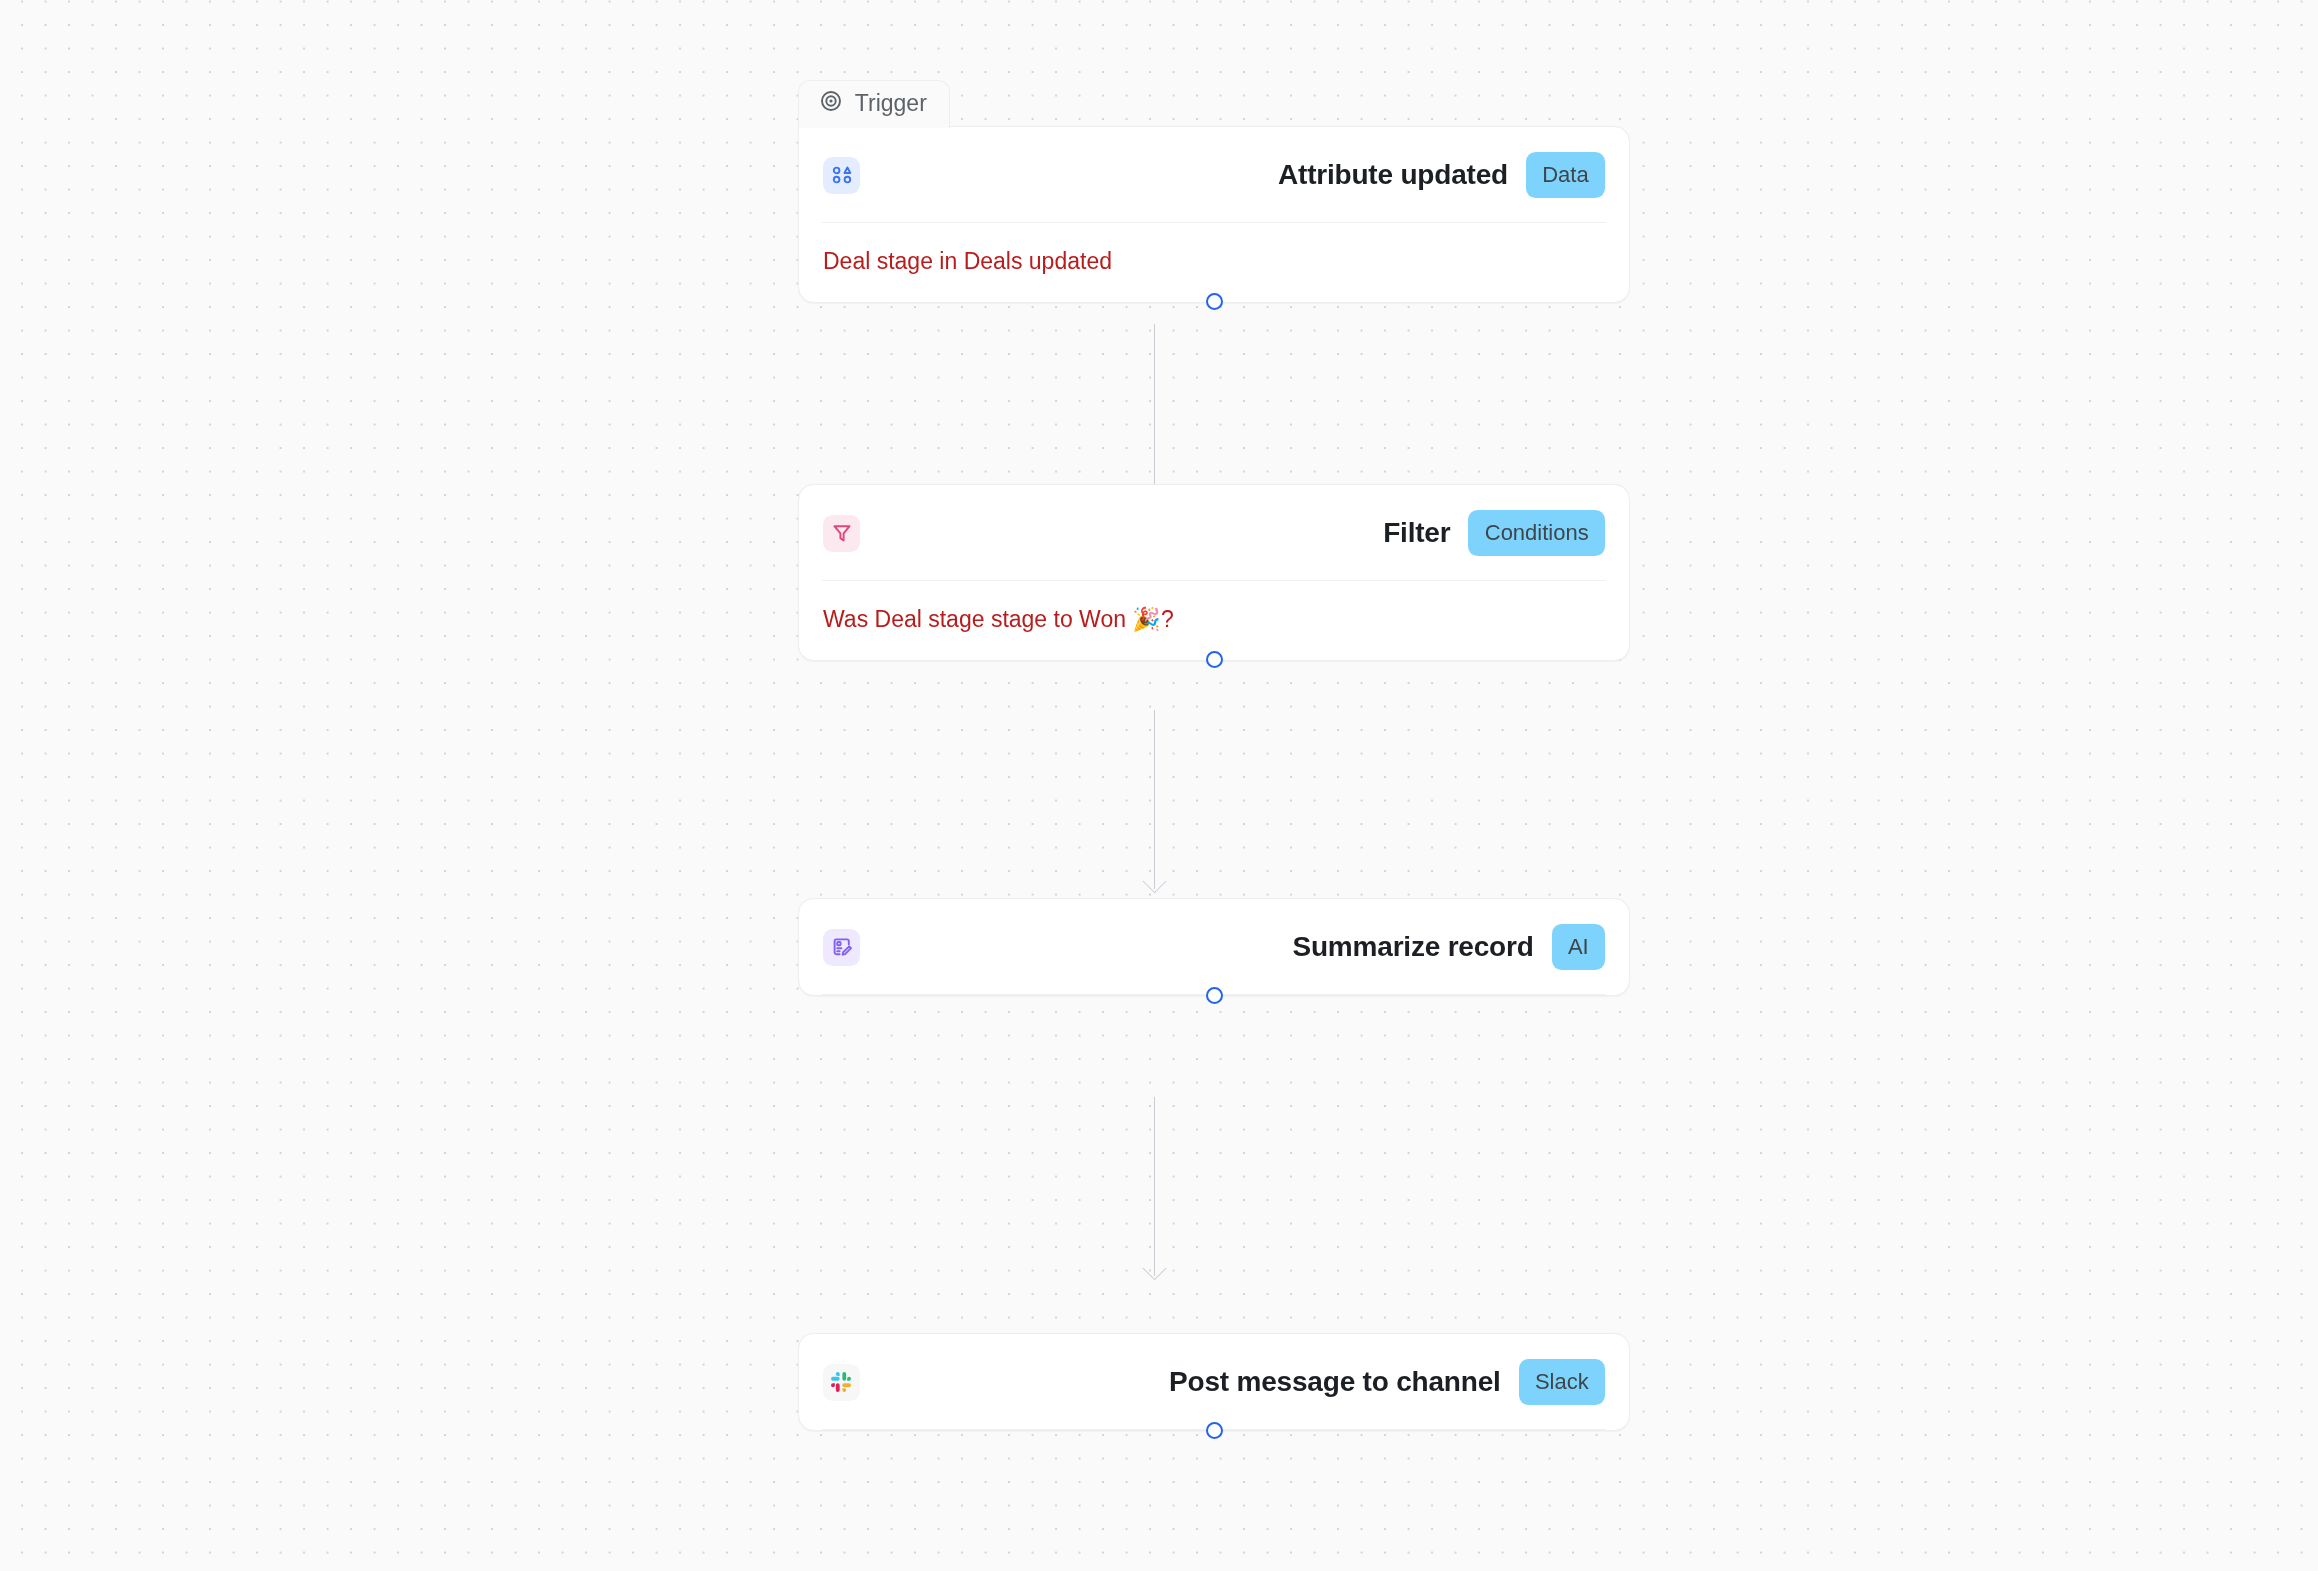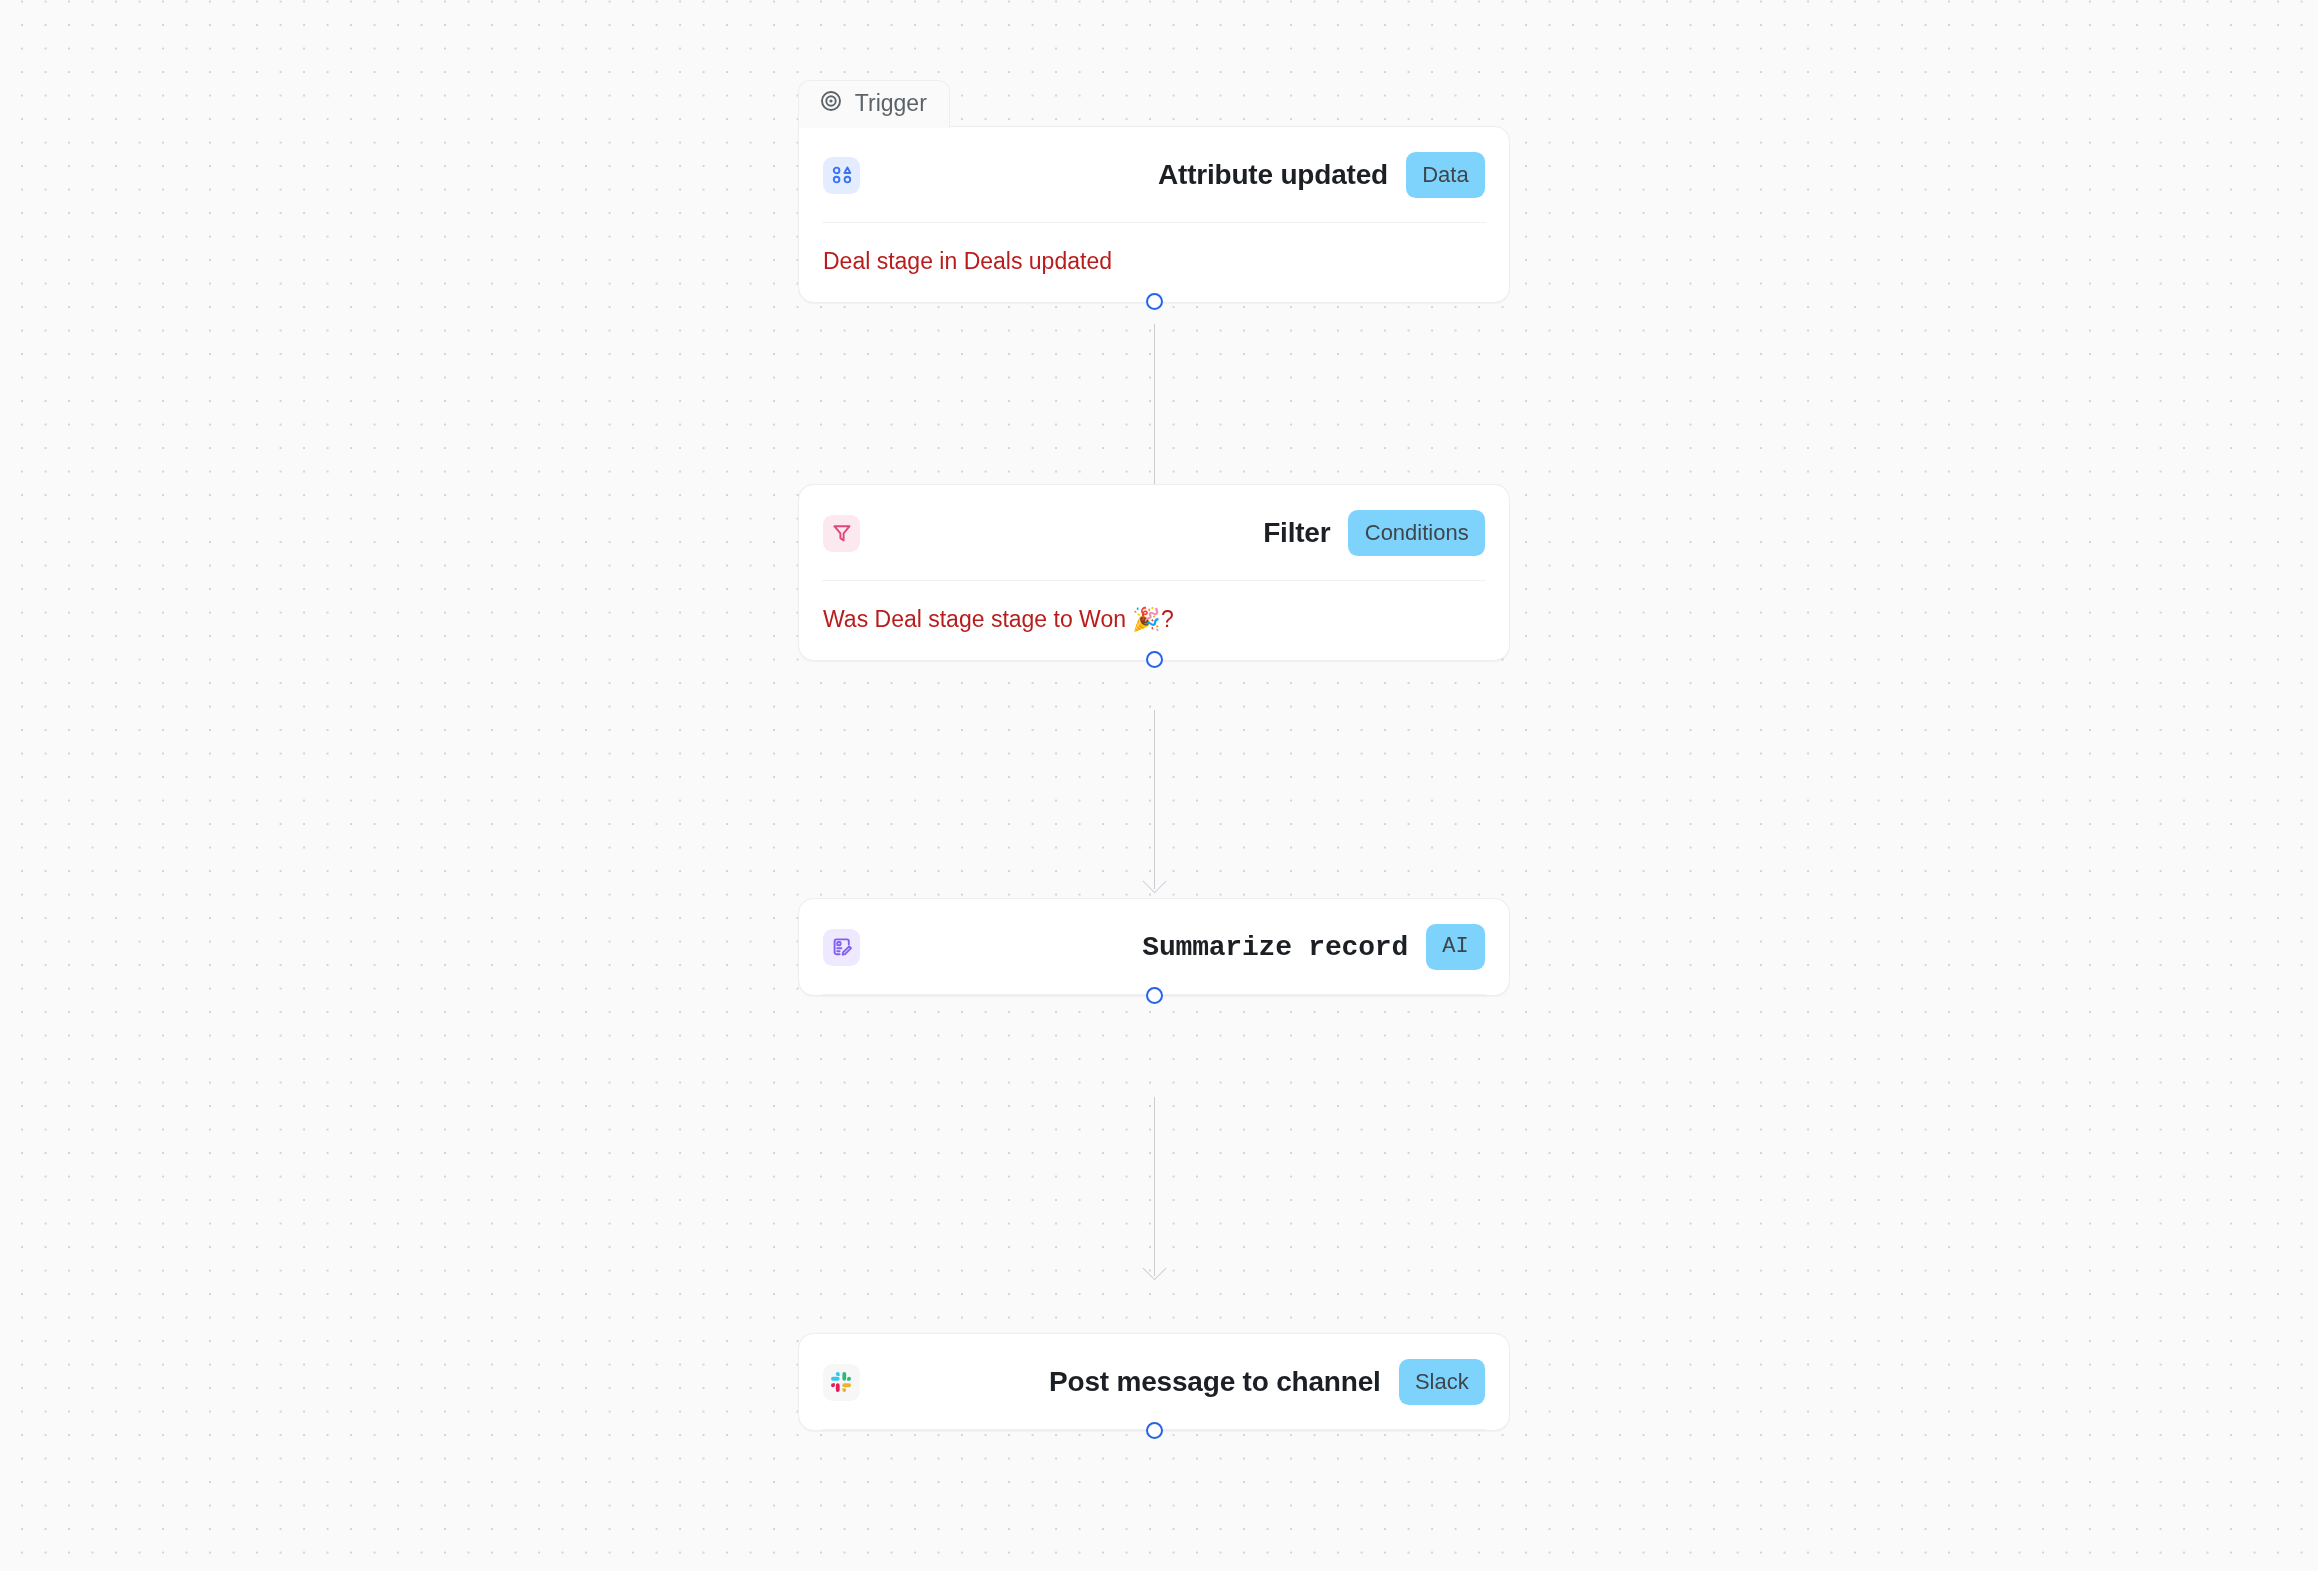--- a/index.html
+++ b/index.html
@@ -21,21 +21,21 @@
 
   #canvas {
     position: absolute;
     inset: 0;
   }
 
   
   .node {
     position: absolute;
     left: 798px;
-    width: 712px;
+    width: 832px;
     background: #ffffff;
     border: 1.2px solid #eceef0;
     border-radius: 15.7px;
     box-sizing: border-box;
     box-shadow: 0 0.6px 1.2px rgba(16,24,40,.04);
   }
   .node.has-tab {
     border-top-left-radius: 0;
   }
 
@@ -203,21 +203,21 @@
       <span class="node-title">Filter</span>
       <span class="node-badge">Conditions</span>
     </div>
     <div class="node-divider"></div>
     <div class="node-desc">Was Deal stage stage to Won 🎉?</div>
     <div class="node-handle"></div>
   </div>
 
   <div class="connector" style="top:710px; height:179px;"></div>
 
-  <div class="node" style="top:898px;font-family:Liberation Mono, monospace;">
+  <div class="node" style="top:898px;">
     <div class="node-head">
       <span class="node-icon icon-ai">
         <svg width="24" height="24" viewBox="0 0 24 24" fill="none" stroke="#8160f2" stroke-width="1.9" stroke-linejoin="round" stroke-linecap="round">
           <path d="M18.8 9.6 V6.2 A1.8 1.8 0 0 0 17 4.4 H6.4 A1.8 1.8 0 0 0 4.6 6.2 V17.4 A1.8 1.8 0 0 0 6.4 19.2 H9.6"></path>
           <rect x="7.2" y="7" width="3.4" height="3.2" rx="0.9"></rect>
           <path d="M7.2 13.2 H11.4"></path>
           <path d="M7.2 16.2 H9.6"></path>
           <path d="M19.2 11.4 L21 13.2 L15.1 19.1 L12.6 19.7 L13.2 17.2 Z"></path>
         </svg>
       </span>

